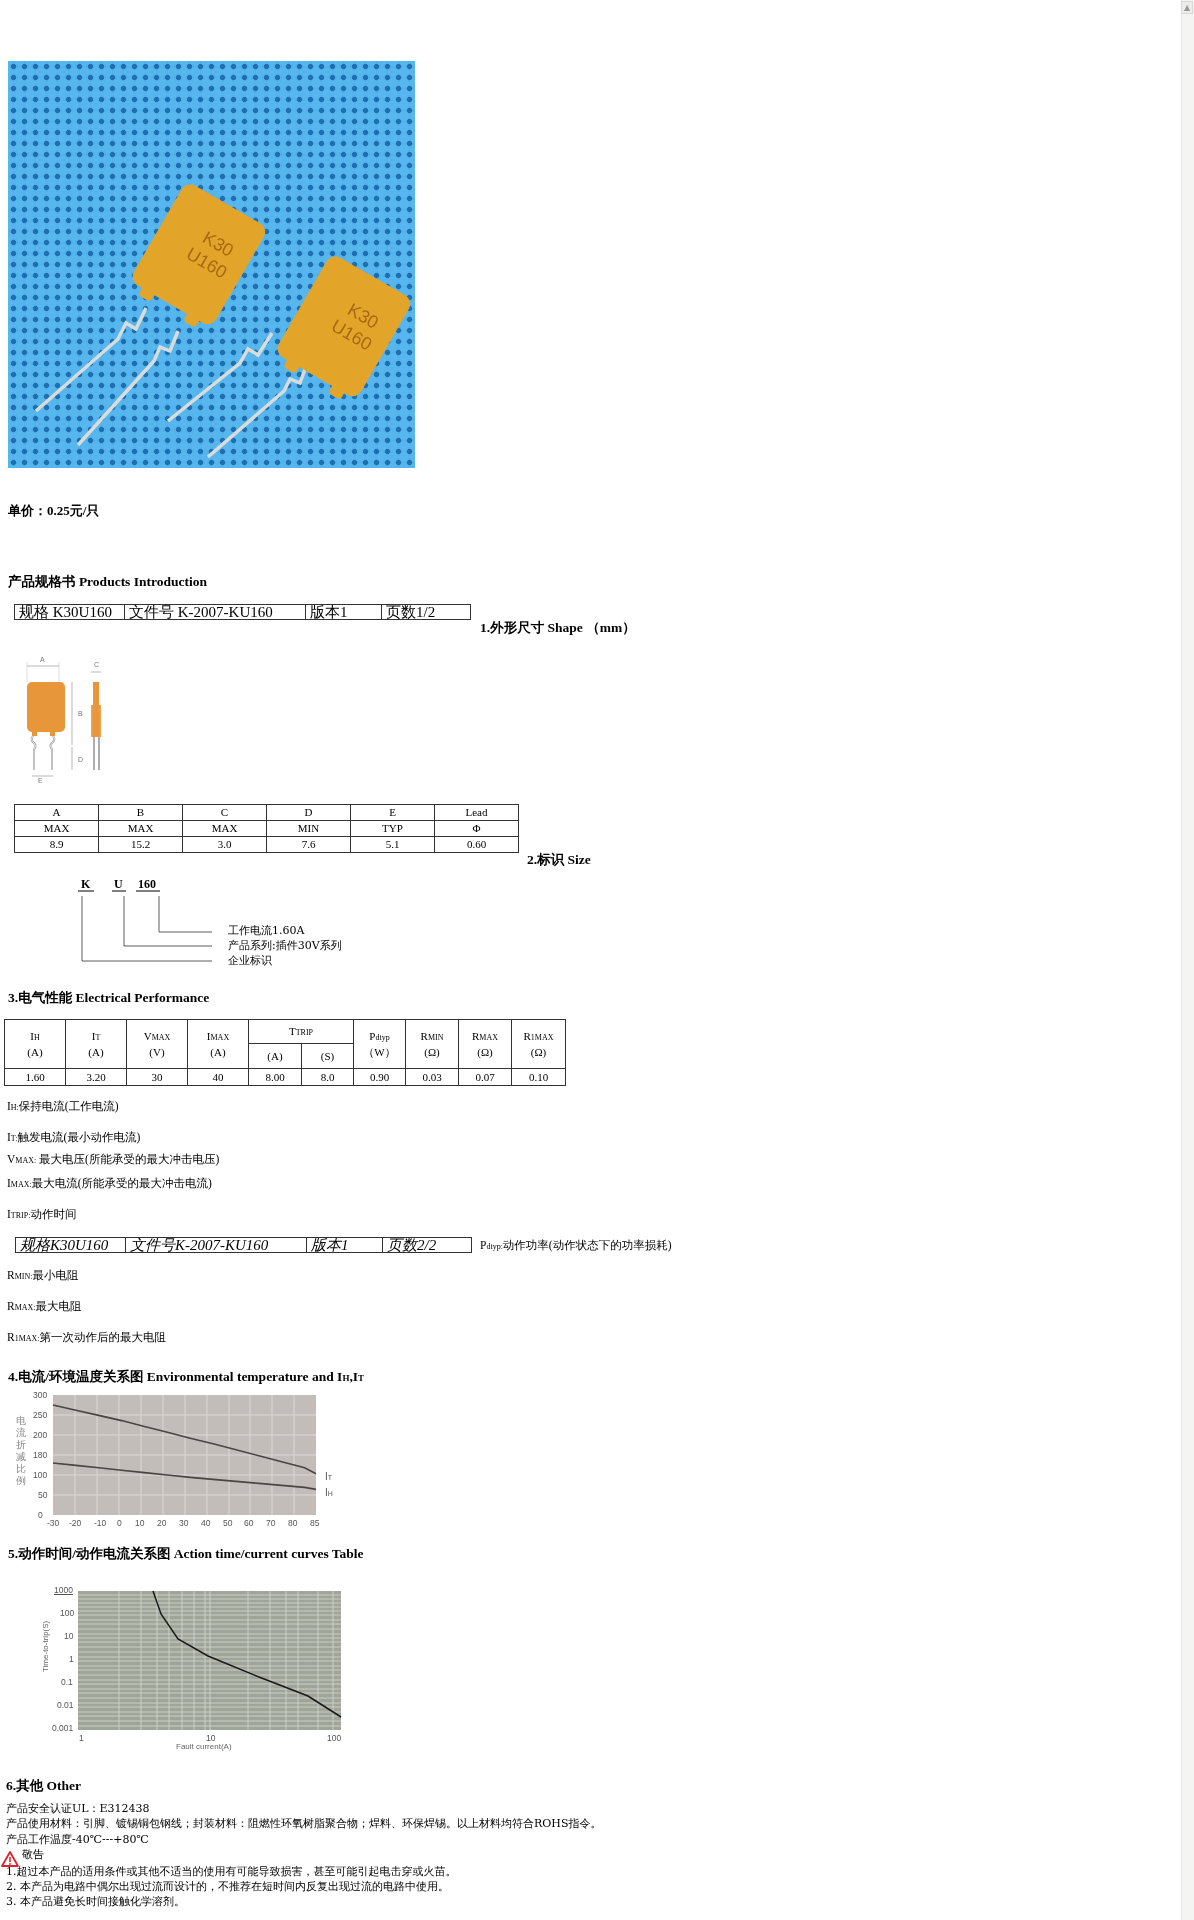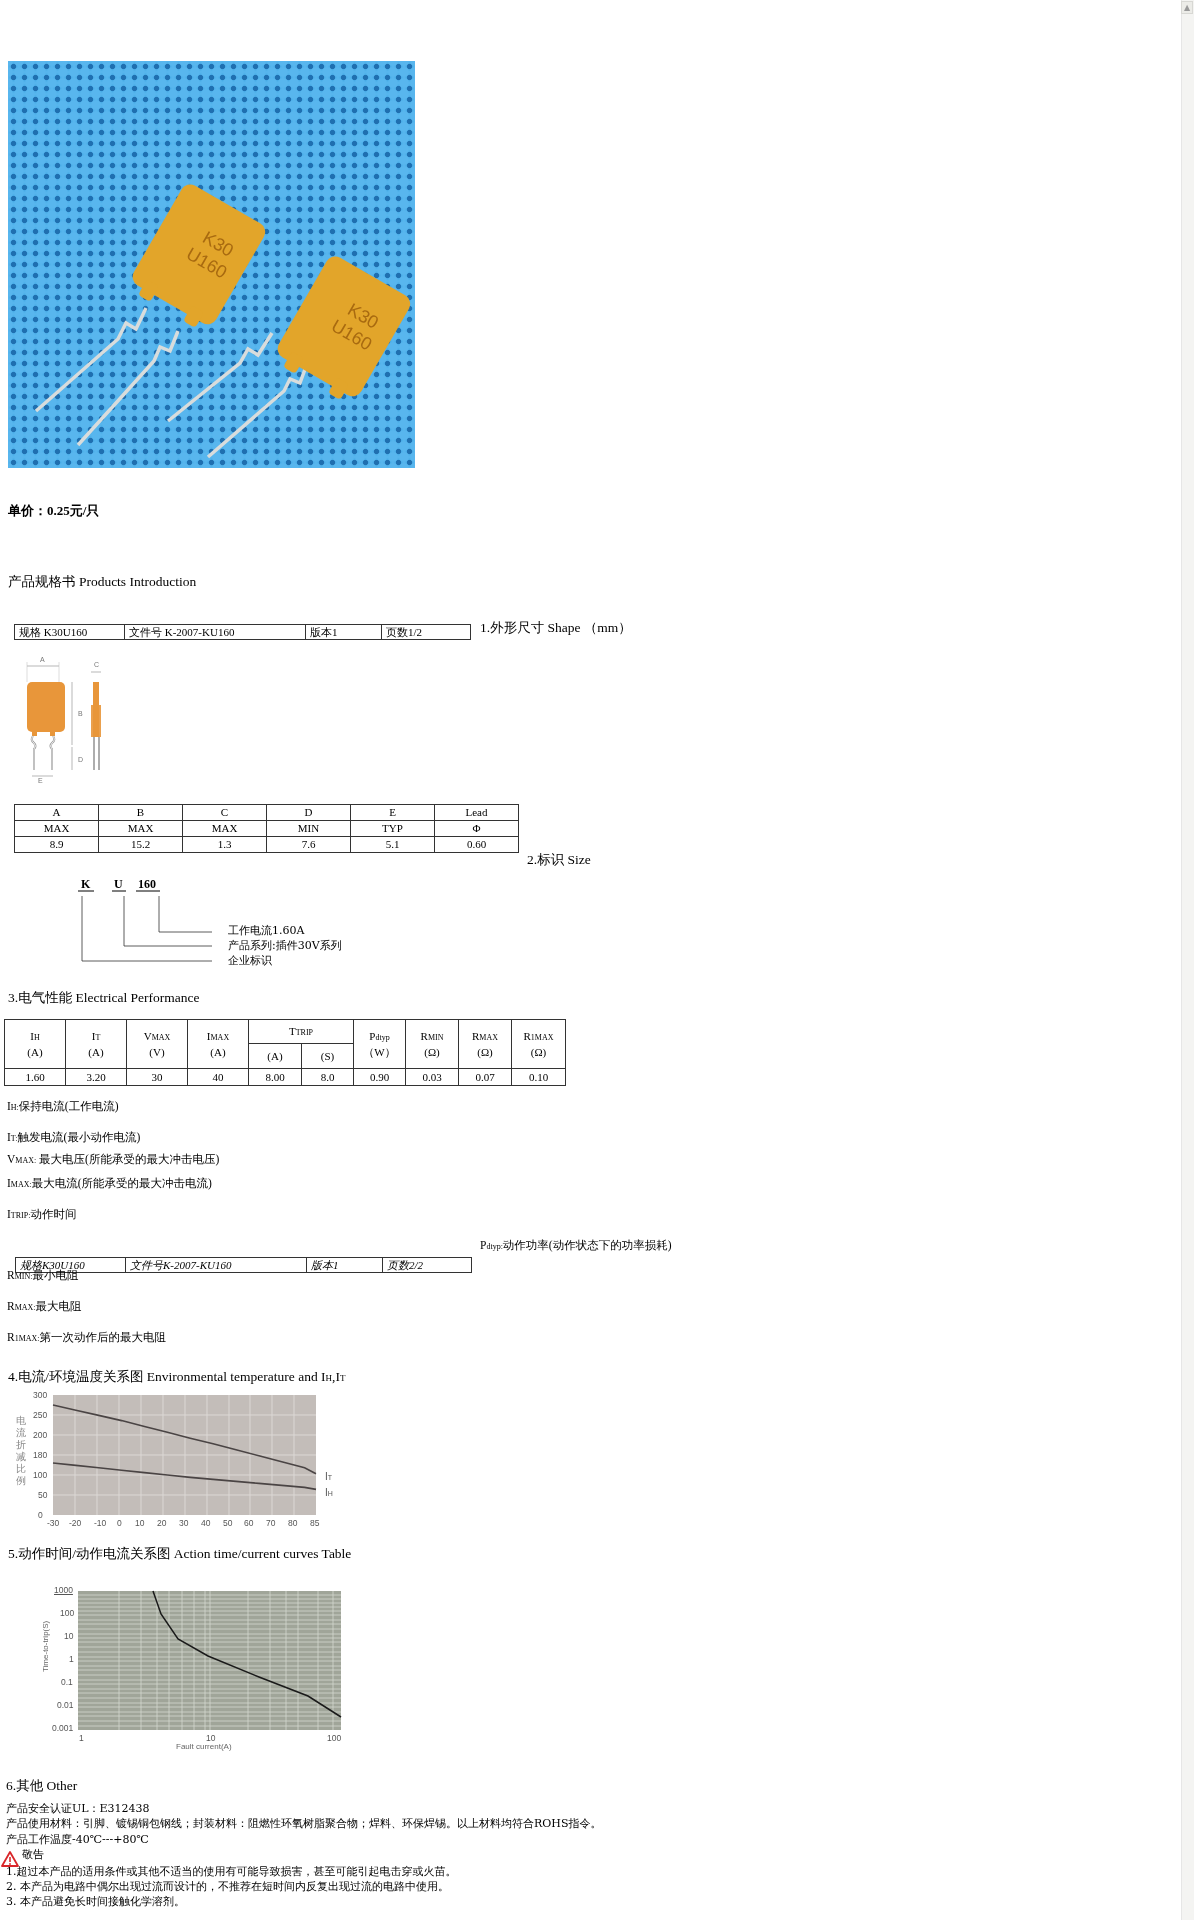--- a/index.html
+++ b/index.html
@@ -15,23 +15,23 @@
   
   .photo { left: 8px; top: 61px; width: 407px; height: 407px; overflow: hidden;
            background-color: #3aa2e0;
            background-image:
              radial-gradient(circle at 50% 50%, #1f6fb0 0 2.2px, transparent 3px),
              radial-gradient(circle at 50% 50%, #58b6ee 0 5px, transparent 6px);
            background-size: 11px 11px, 11px 11px;
            background-position: 0 0, 5.5px 5.5px; }
 
   .price { left: 8px; top: 502px; font-size: 13px; font-weight: bold; }
-  .h-sec { font-size: 13.5px; font-weight: normal; white-space: nowrap; }
-
-  table.meta { position: absolute; border-collapse: collapse; font-size: 11px; margin-top: 20px; }
+  .h-sec { font-size: 13.5px; font-weight: bold; white-space: nowrap; }
+
+  table.meta { position: absolute; border-collapse: collapse; font-size: 15px; }
   table.meta td { border: 1px solid #333; padding: 0 4px; height: 14px; line-height: 14px; white-space: nowrap; }
 
   table.dims { position: absolute; left: 14px; top: 804px; border-collapse: collapse; font-size: 11px; }
   table.dims td { border: 1px solid #333; width: 83px; height: 15px; line-height: 15px; text-align: center; padding: 0; }
 
   table.elec { position: absolute; left: 4px; top: 1019px; border-collapse: collapse; font-size: 11px; }
   table.elec td { border: 1px solid #333; text-align: center; padding: 0; line-height: 15px; }
   .sub { font-size: 8px; }
 
   .note { font-size: 11.5px; white-space: nowrap; }
@@ -135,21 +135,21 @@
     <td>MAX</td>
     <td>MAX</td>
     <td>MAX</td>
     <td>MIN</td>
     <td>TYP</td>
     <td>Φ</td>
   </tr>
   <tr>
     <td>8.9</td>
     <td>15.2</td>
-    <td>1.3</td>
+    <td>3.0</td>
     <td>7.6</td>
     <td>5.1</td>
     <td>0.60</td>
   </tr>
 </tbody>
   </table>
 
 <div class="abs h-sec" style="left:527px; top:851px;">2.标识  Size</div>
 
 <div class="abs" style="left:70px; top:872px; width:300px; height:100px;">

